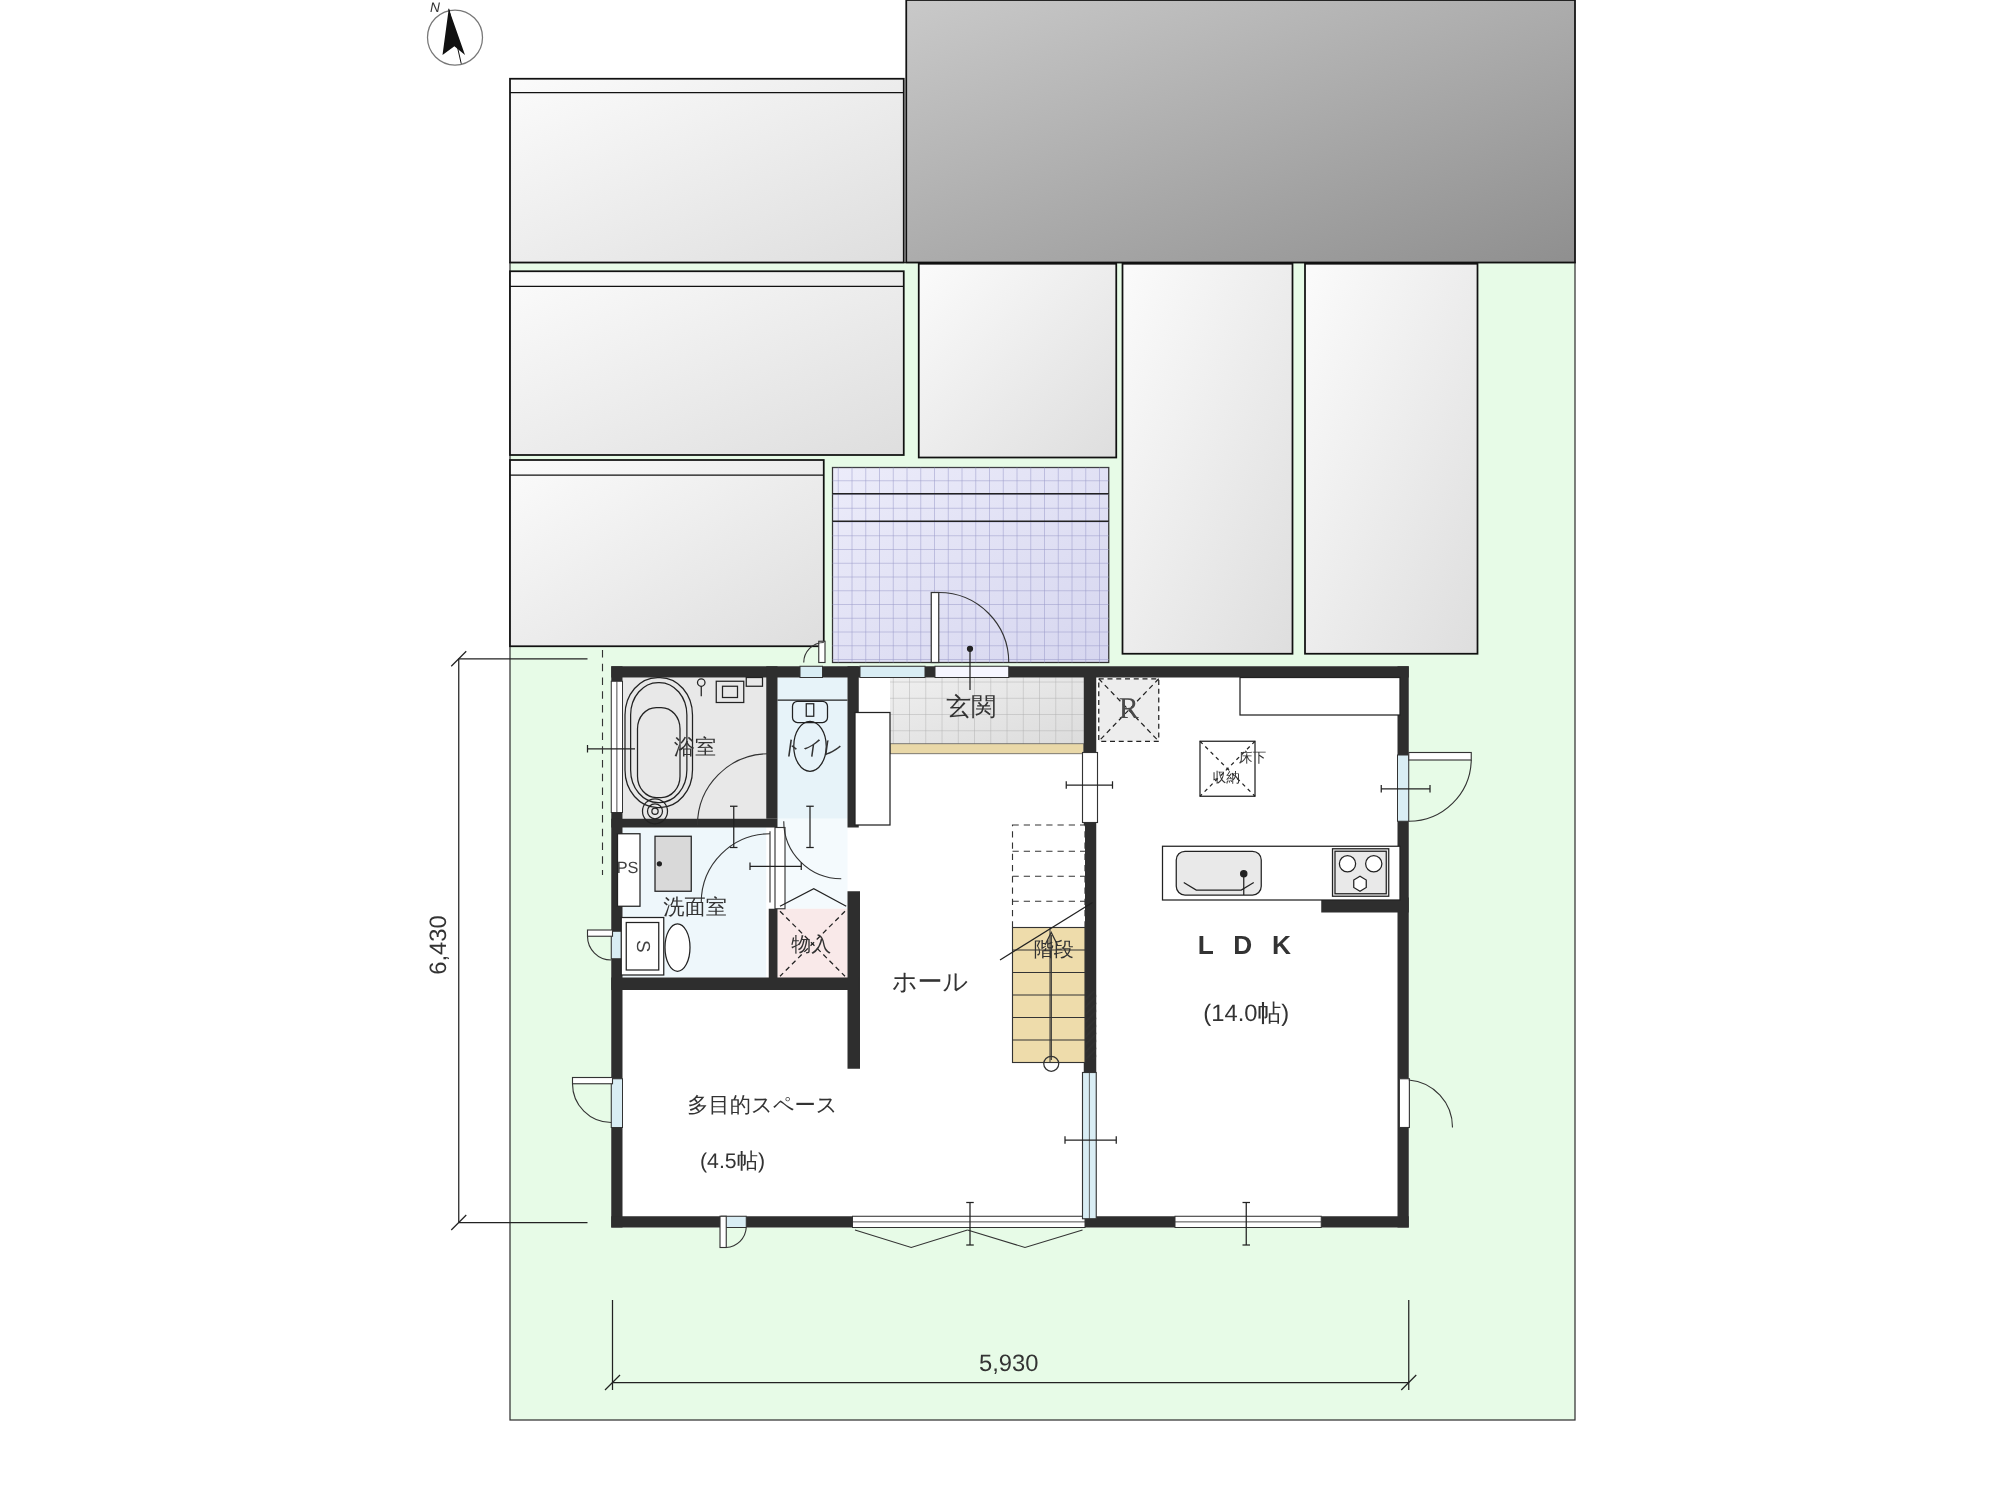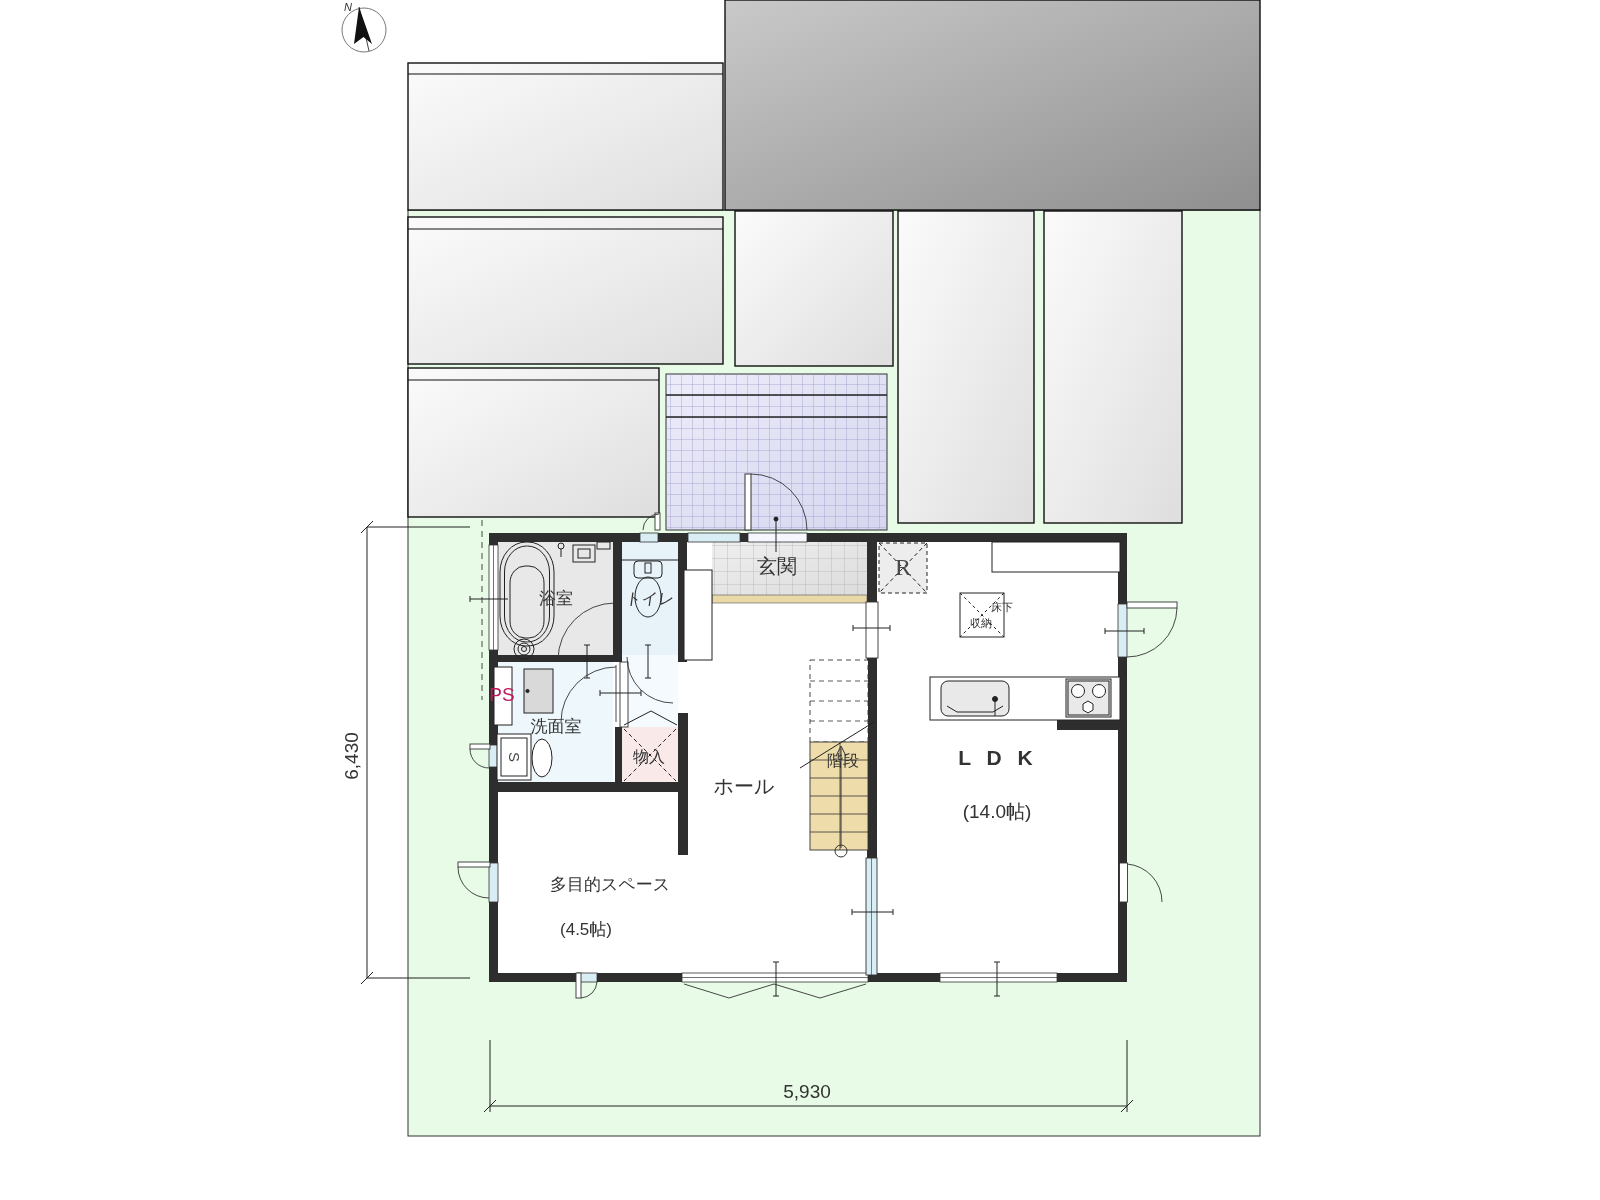--- a/index.html
+++ b/index.html
@@ -303,21 +303,21 @@
 <div class="lbl" style="left:348px;top:7px;font-size:11px;font-style:italic;">N</div>
 
 <div class="lbl" style="left:777px;top:566px;font-size:20px;">玄関</div>
 
 <div class="lbl" style="left:556px;top:598px;font-size:17px;">浴室</div>
 
 <div class="lbl" style="left:650px;top:599px;font-size:16px;transform:translate(-50%,-50%) skewX(-8deg);">トイレ</div>
 
 <div class="lbl" style="left:556px;top:726px;font-size:17px;">洗面室</div>
 
-<div class="lbl" style="left:502px;top:694px;font-size:19px;color:#be185d;">PS</div>
+<div class="lbl" style="left:502px;top:694px;font-size:13px;color:#404040;">PS</div>
 
 <div class="lbl rot-cw" style="left:514px;top:757px;font-size:15px;color:#444;">S</div>
 
 <div class="lbl" style="left:649px;top:757px;font-size:16px;">物入</div>
 
 <div class="lbl" style="left:744px;top:786px;font-size:20px;font-family:Liberation Serif, serif;">ホール</div>
 
 <div class="lbl" style="left:843px;top:761px;font-size:16px;">階段</div>
 
 <div class="lbl" style="left:903px;top:567px;font-size:24px;color:#4a4a4a;font-family:'Liberation Serif','DejaVu Serif',serif;">R</div>

